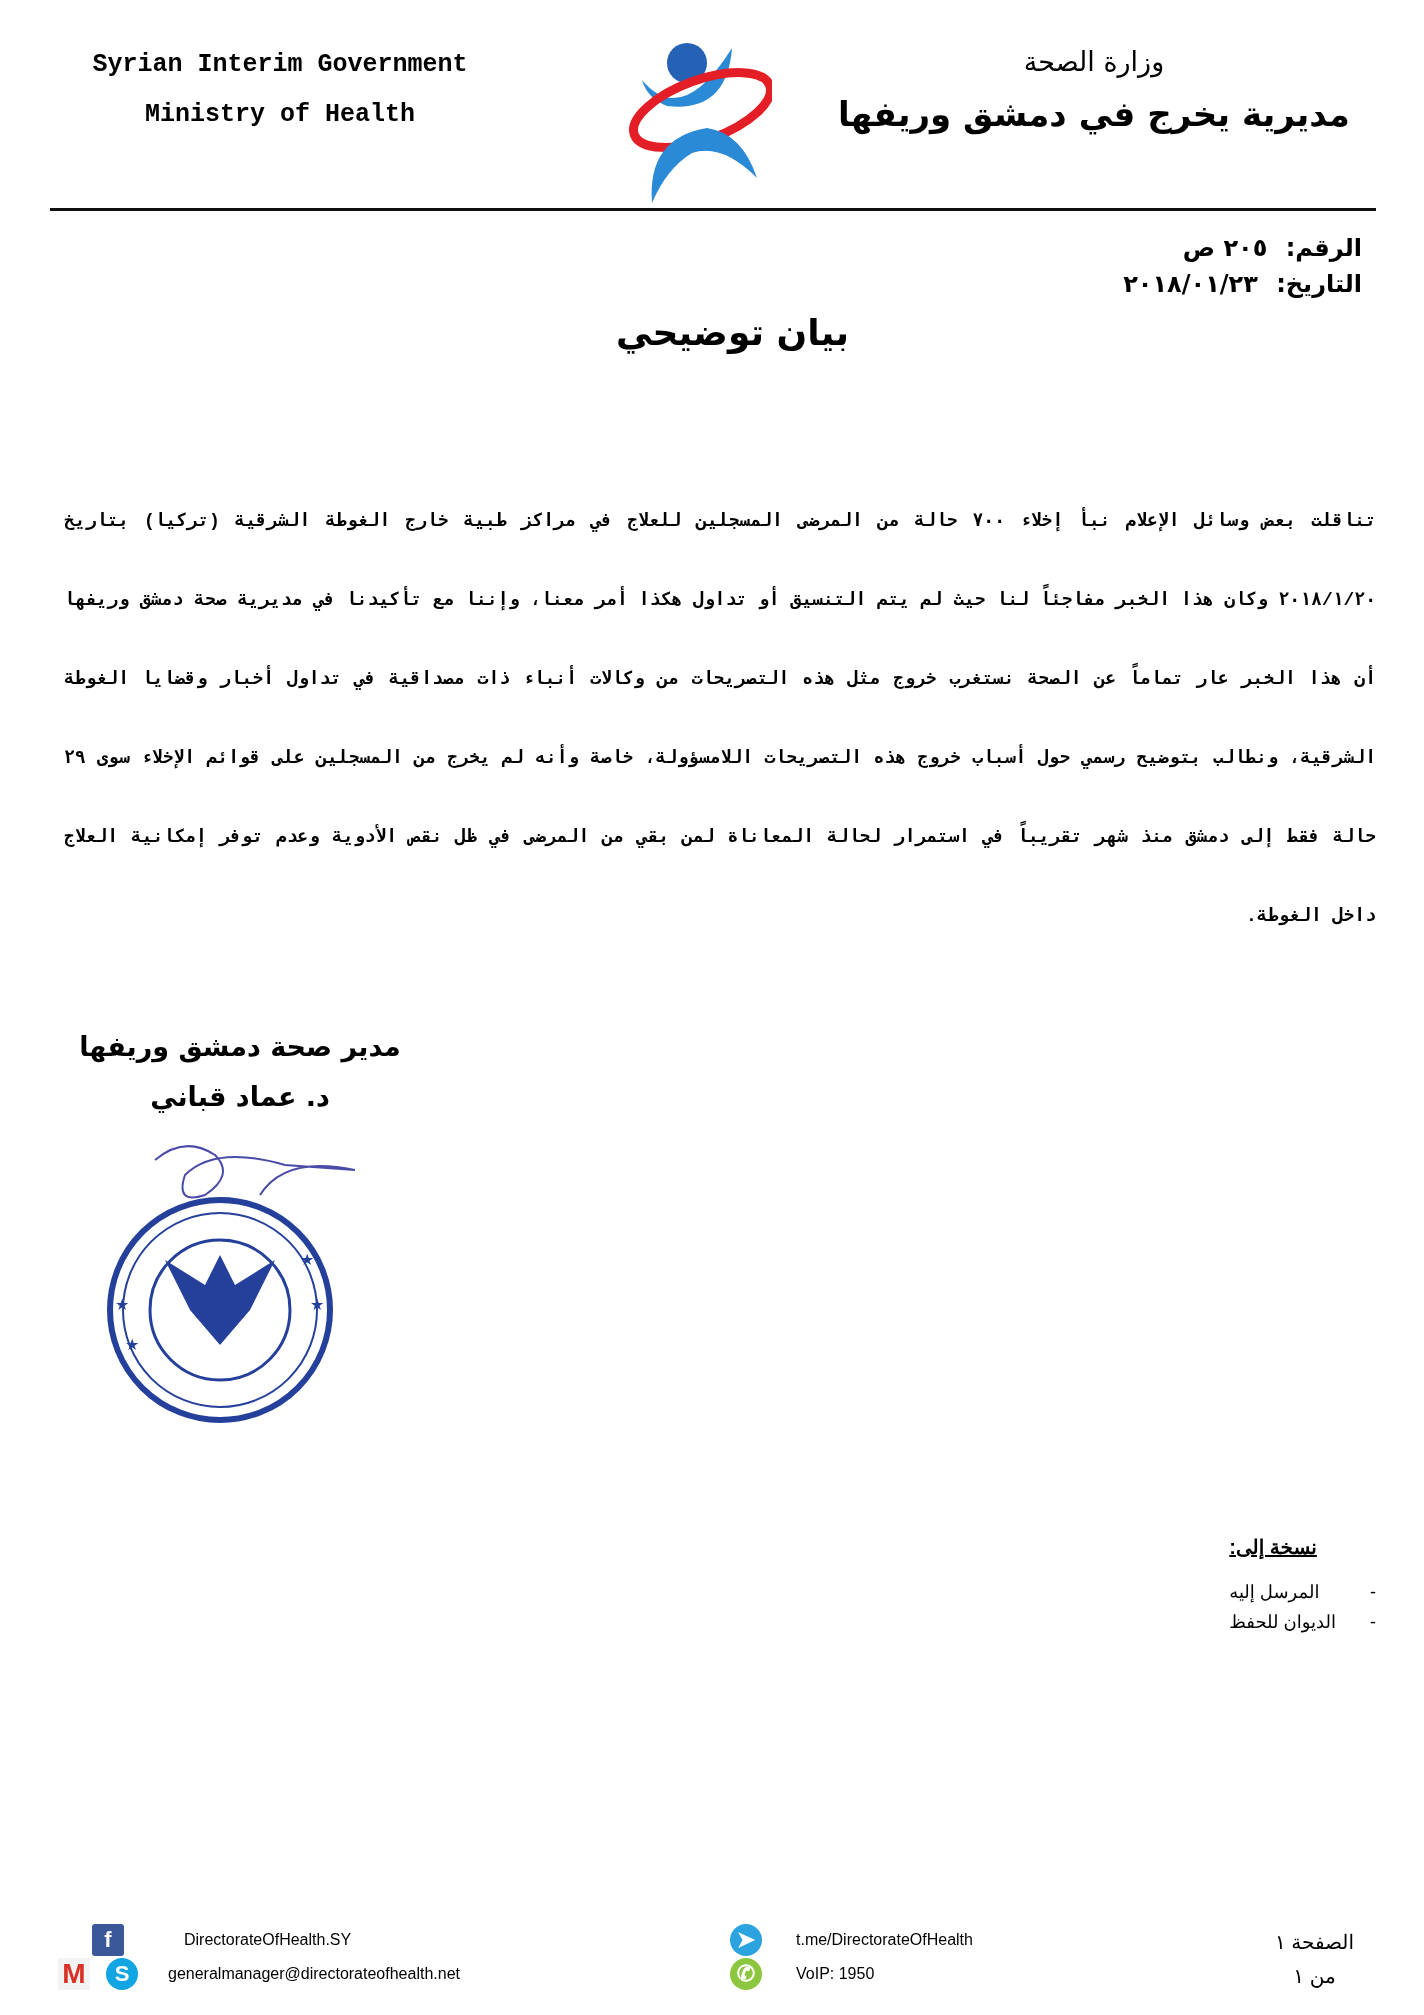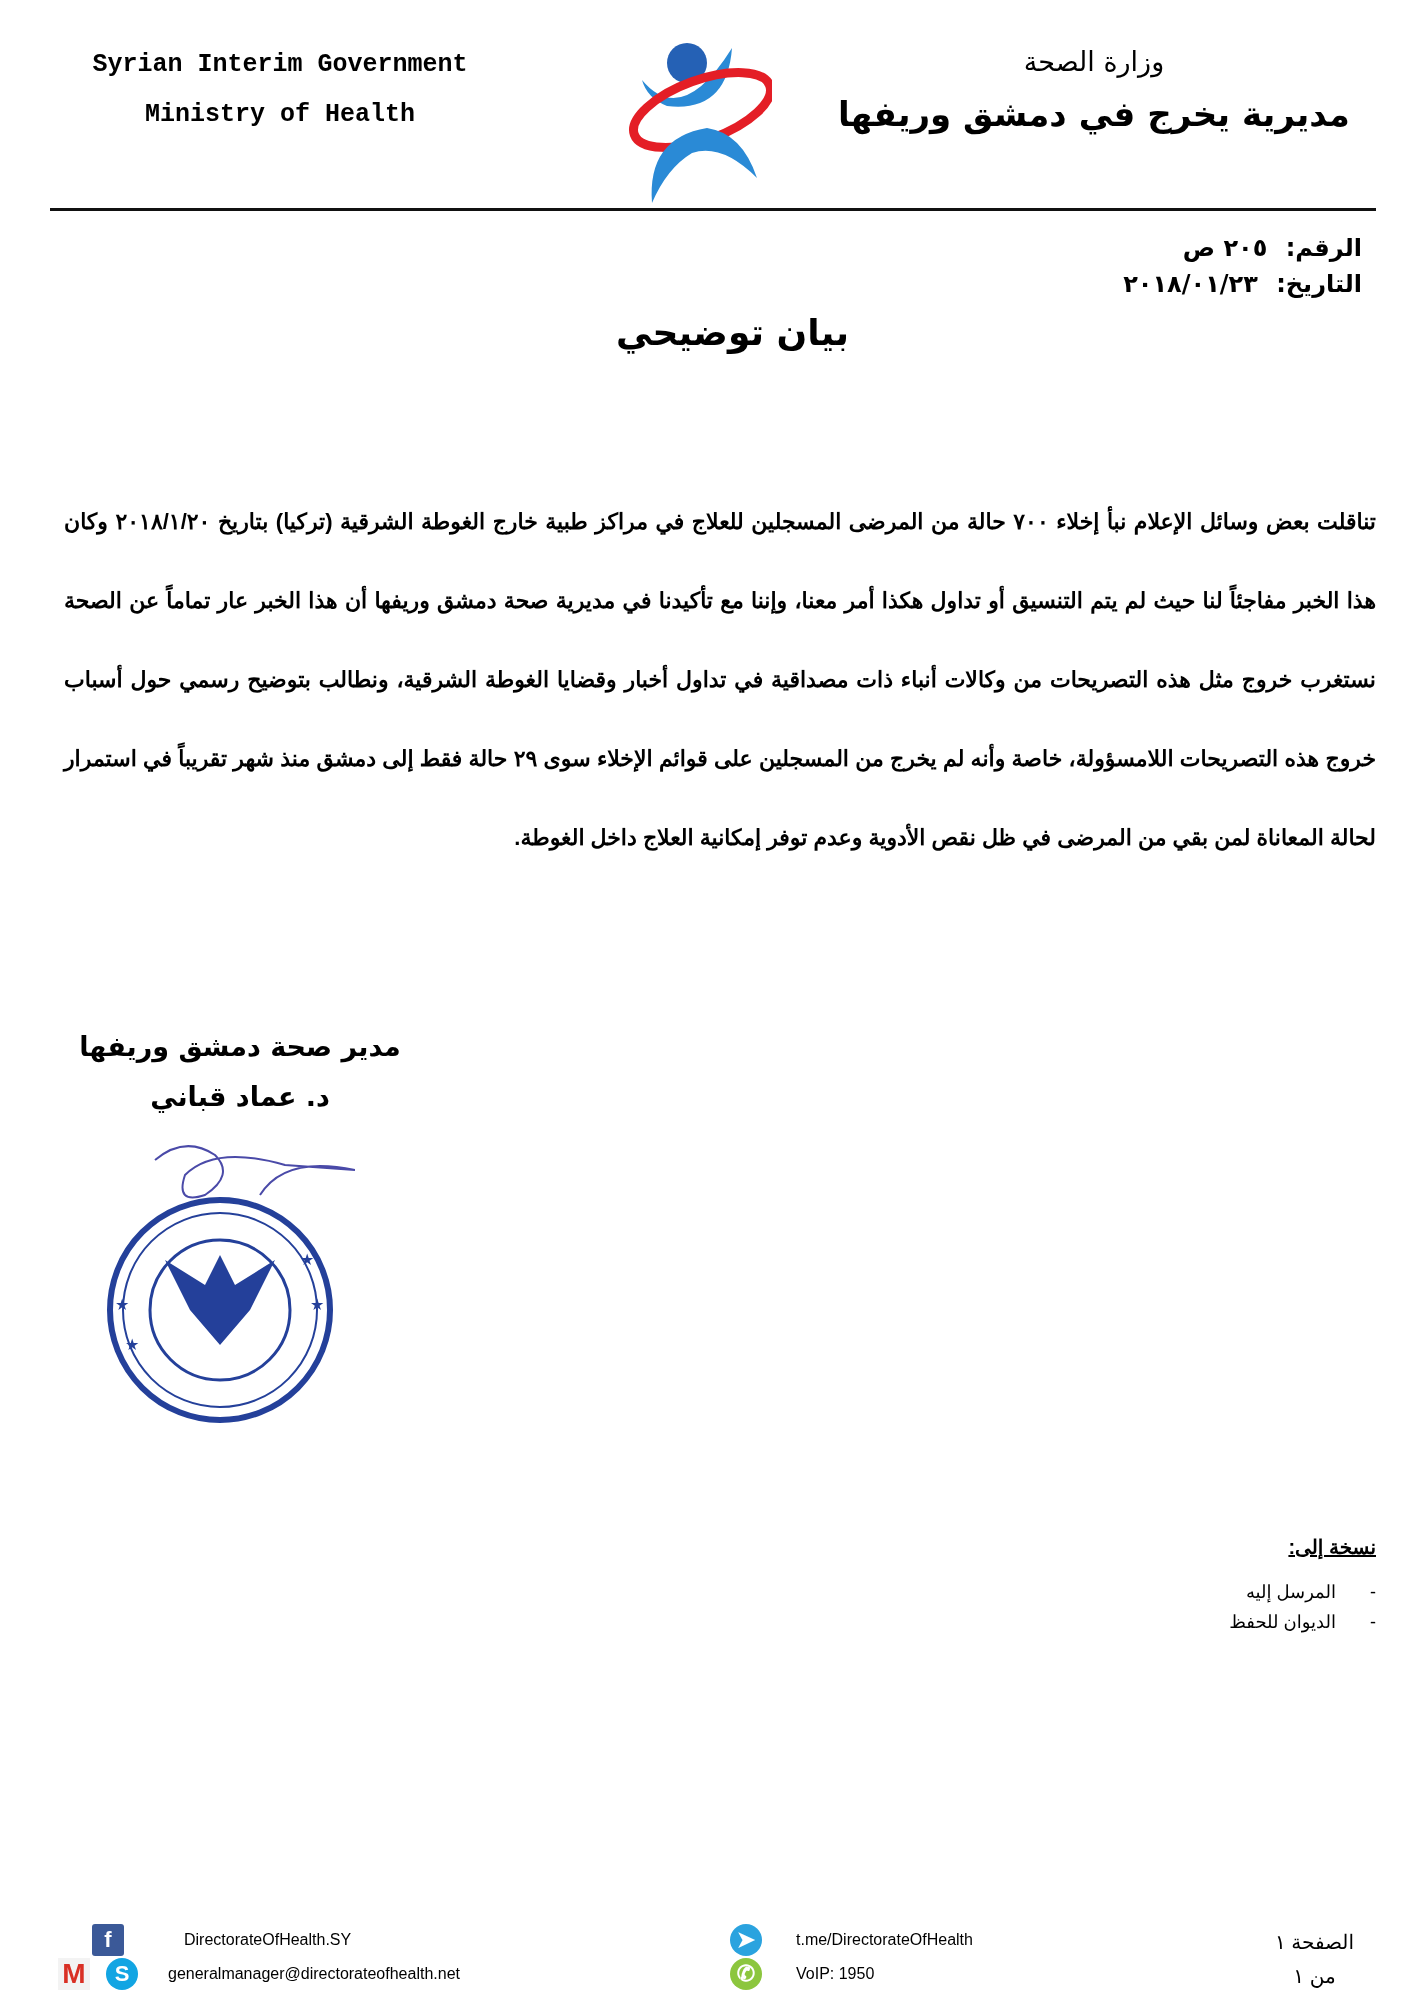--- a/index.html
+++ b/index.html
@@ -15,30 +15,30 @@
   .logo { position: absolute; left: 612px; top: 18px; width: 160px; height: 190px; }
   .hdr-rule { position: absolute; left: 50px; right: 48px; top: 208px; height: 3px; background: #111; }
 
   
   .ref { position: absolute; right: 62px; top: 230px; direction: rtl; text-align: right; font-family: "DejaVu Sans", sans-serif; font-weight: bold; font-size: 24px; line-height: 36px; }
   .ref .lbl { margin-left: 10px; }
 
   .title { position: absolute; left: 0; right: 0; top: 312px; text-align: center; direction: rtl; font-family: "DejaVu Sans", sans-serif; font-weight: bold; font-size: 36px; padding-left: 41px; }
 
   
-  .body-text { position: absolute; left: 64px; right: 48px; top: 482px; direction: rtl; text-align: justify; text-align-last: right; font-family: Liberation Sans, sans-serif; font-weight: bold; font-size: 22px; line-height: 79px; }
+  .body-text { position: absolute; left: 64px; right: 48px; top: 482px; direction: rtl; text-align: justify; text-align-last: right; font-family: Liberation Mono, monospace; font-weight: bold; font-size: 18px; line-height: 79px; }
 
   
   .sig { position: absolute; left: 60px; top: 1022px; width: 360px; text-align: center; direction: rtl; font-family: "DejaVu Sans", sans-serif; font-weight: bold; }
   .sig .role { font-size: 27px; line-height: 50px; }
   .sig .name { font-size: 27px; letter-spacing: 14px; line-height: 50px; }
   .stamp { position: absolute; left: 85px; top: 1135px; width: 270px; height: 300px; }
 
   
-  .cc { position: absolute; right: 48px; top: 1535px; direction: rtl; text-align: right; font-family: "Liberation Sans", sans-serif; font-size: 18px; }
+  .cc { position: absolute; right: 48px; top: 1535px; direction: rtl; text-align: left; font-family: "Liberation Sans", sans-serif; font-size: 18px; }
   .cc .cc-title { font-weight: bold; font-size: 20px; text-decoration: underline; margin-bottom: 18px; }
   .cc .cc-item { line-height: 30px; padding-right: 40px; position: relative; }
   .cc .cc-item .dash { position: absolute; right: 0; }
   .f-row { position: absolute; display: flex; align-items: center; }
   .ficon { width: 32px; height: 32px; display: inline-flex; align-items: center; justify-content: center; color: #fff; font-weight: bold; font-size: 22px; }
   .fb { background: #3b5998; border-radius: 3px; }
   .sky { background: #12a5e3; border-radius: 50%; }
   .tg { background: #2aa3df; border-radius: 50%; }
   .voip { background: #8cc63e; border-radius: 50%; }
   .gm { background: #f3f3f3; color: #d93025; font-size: 28px; }

